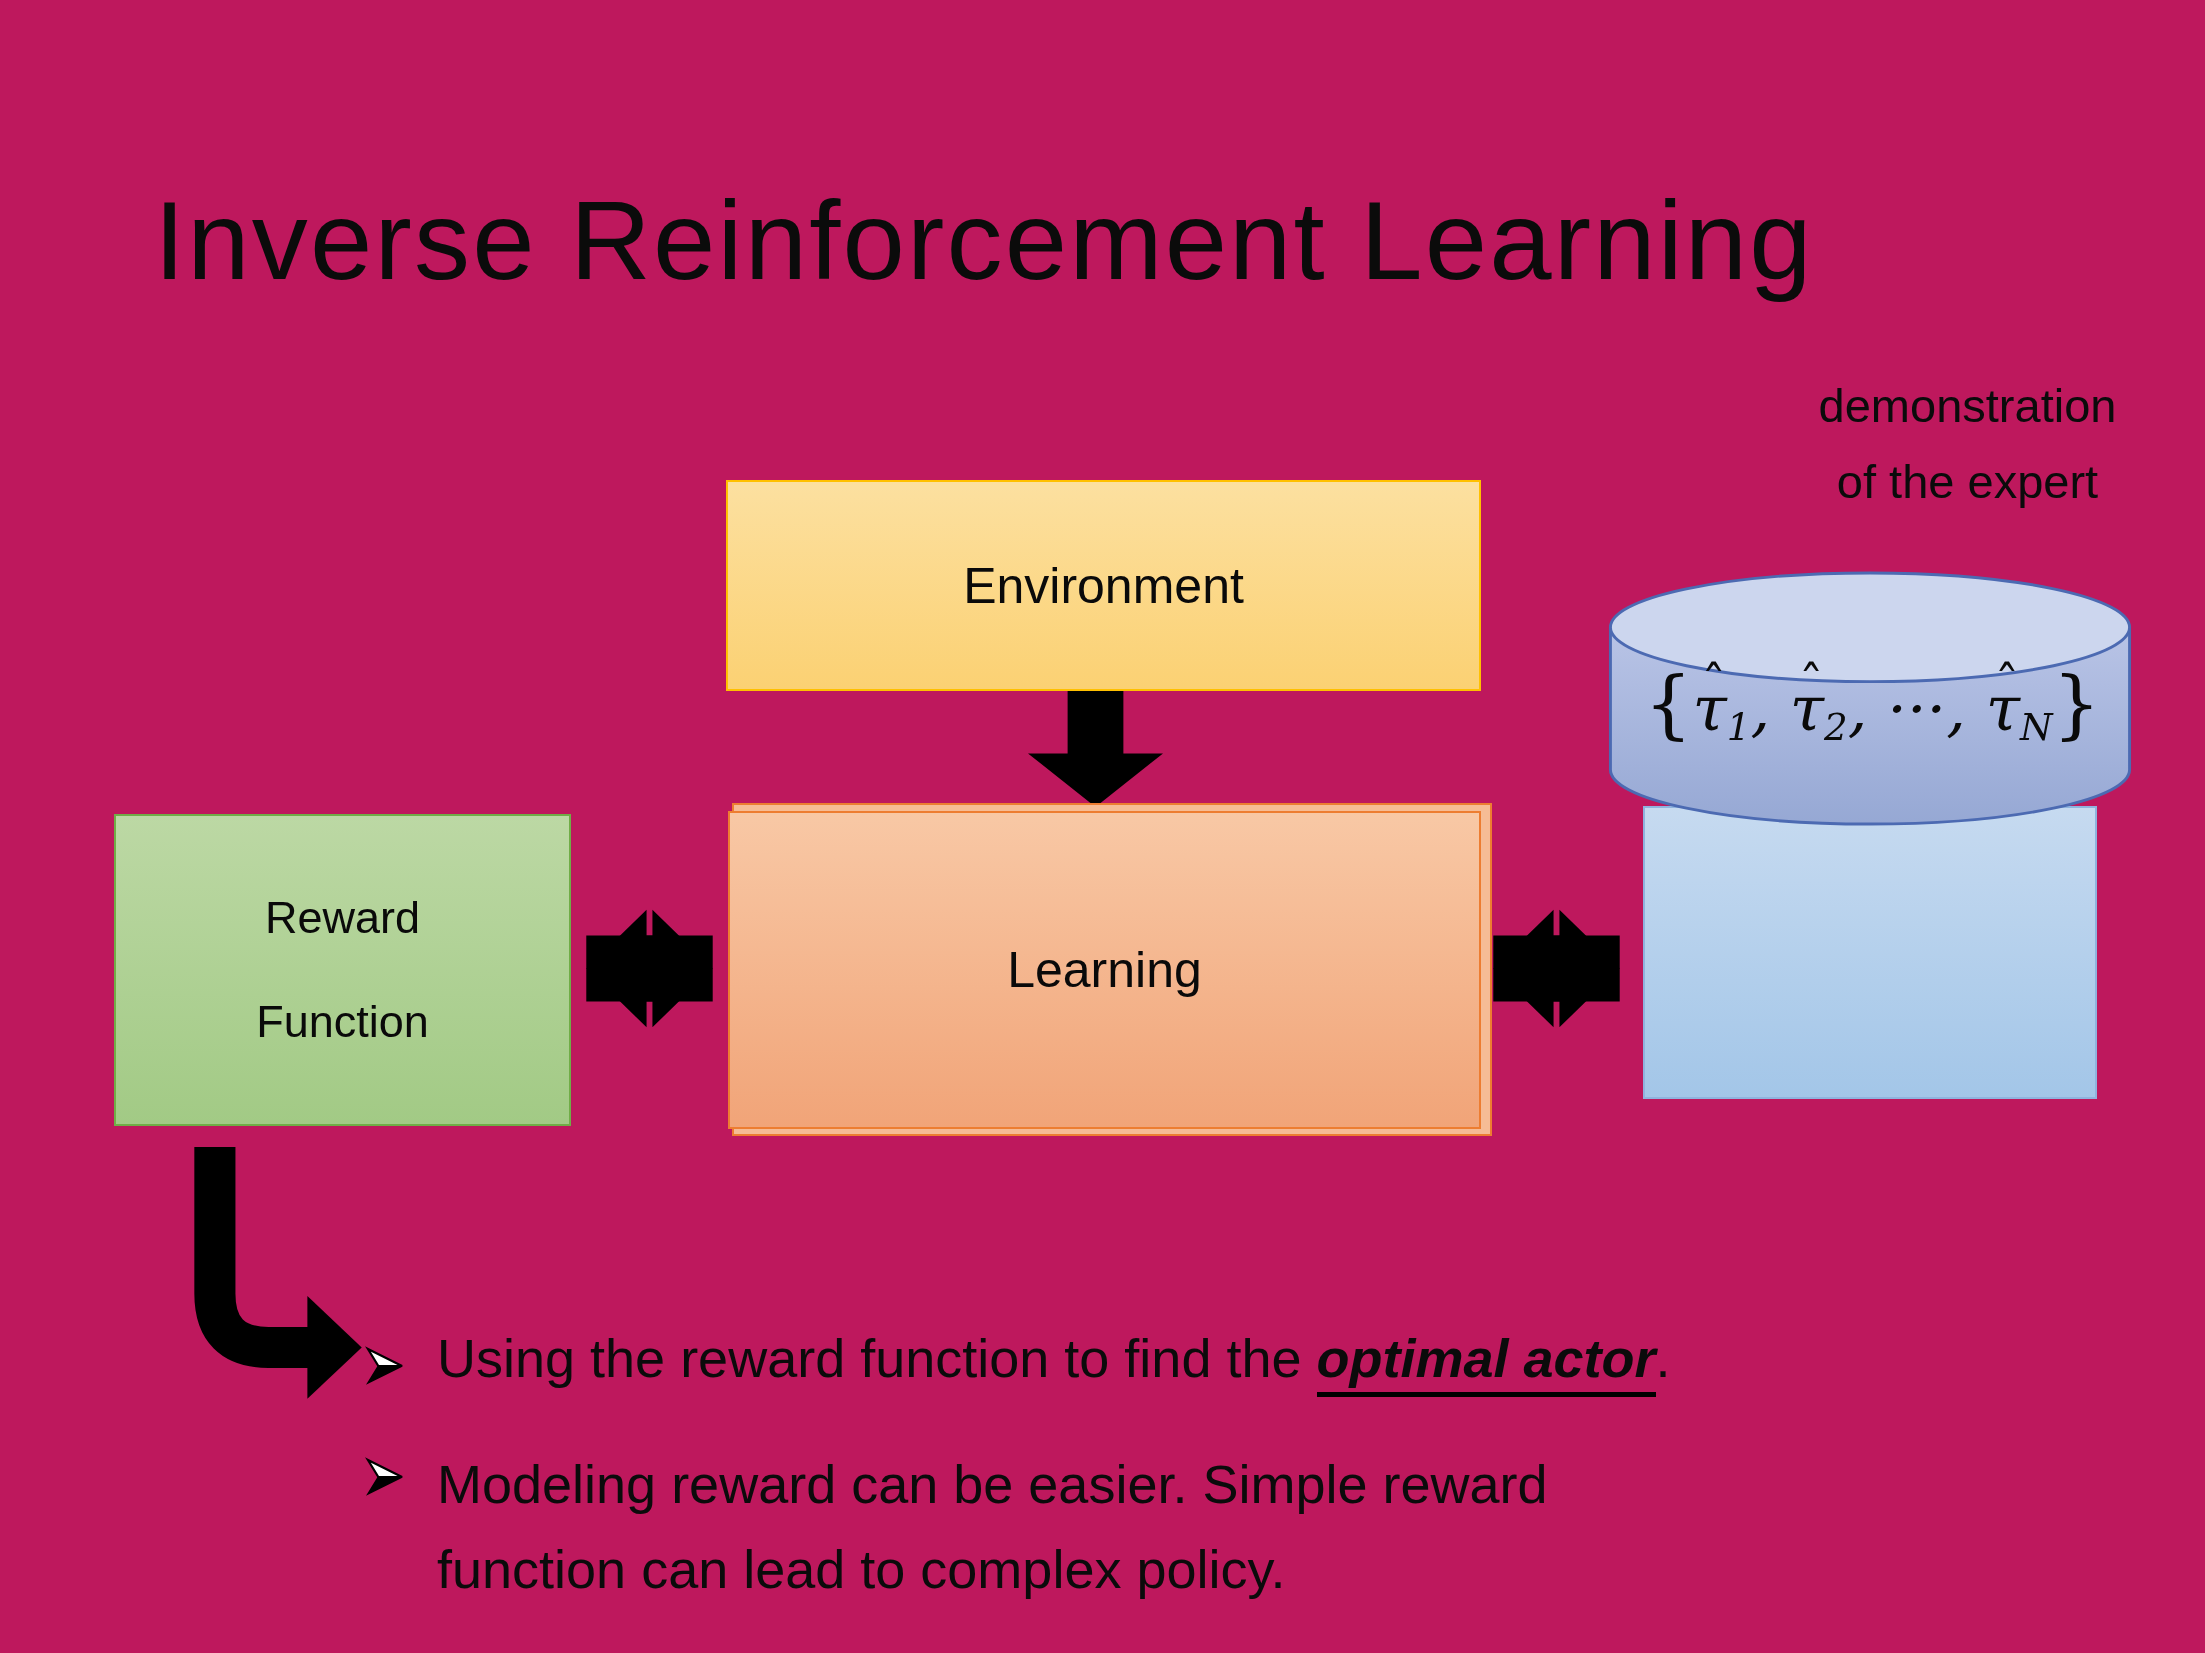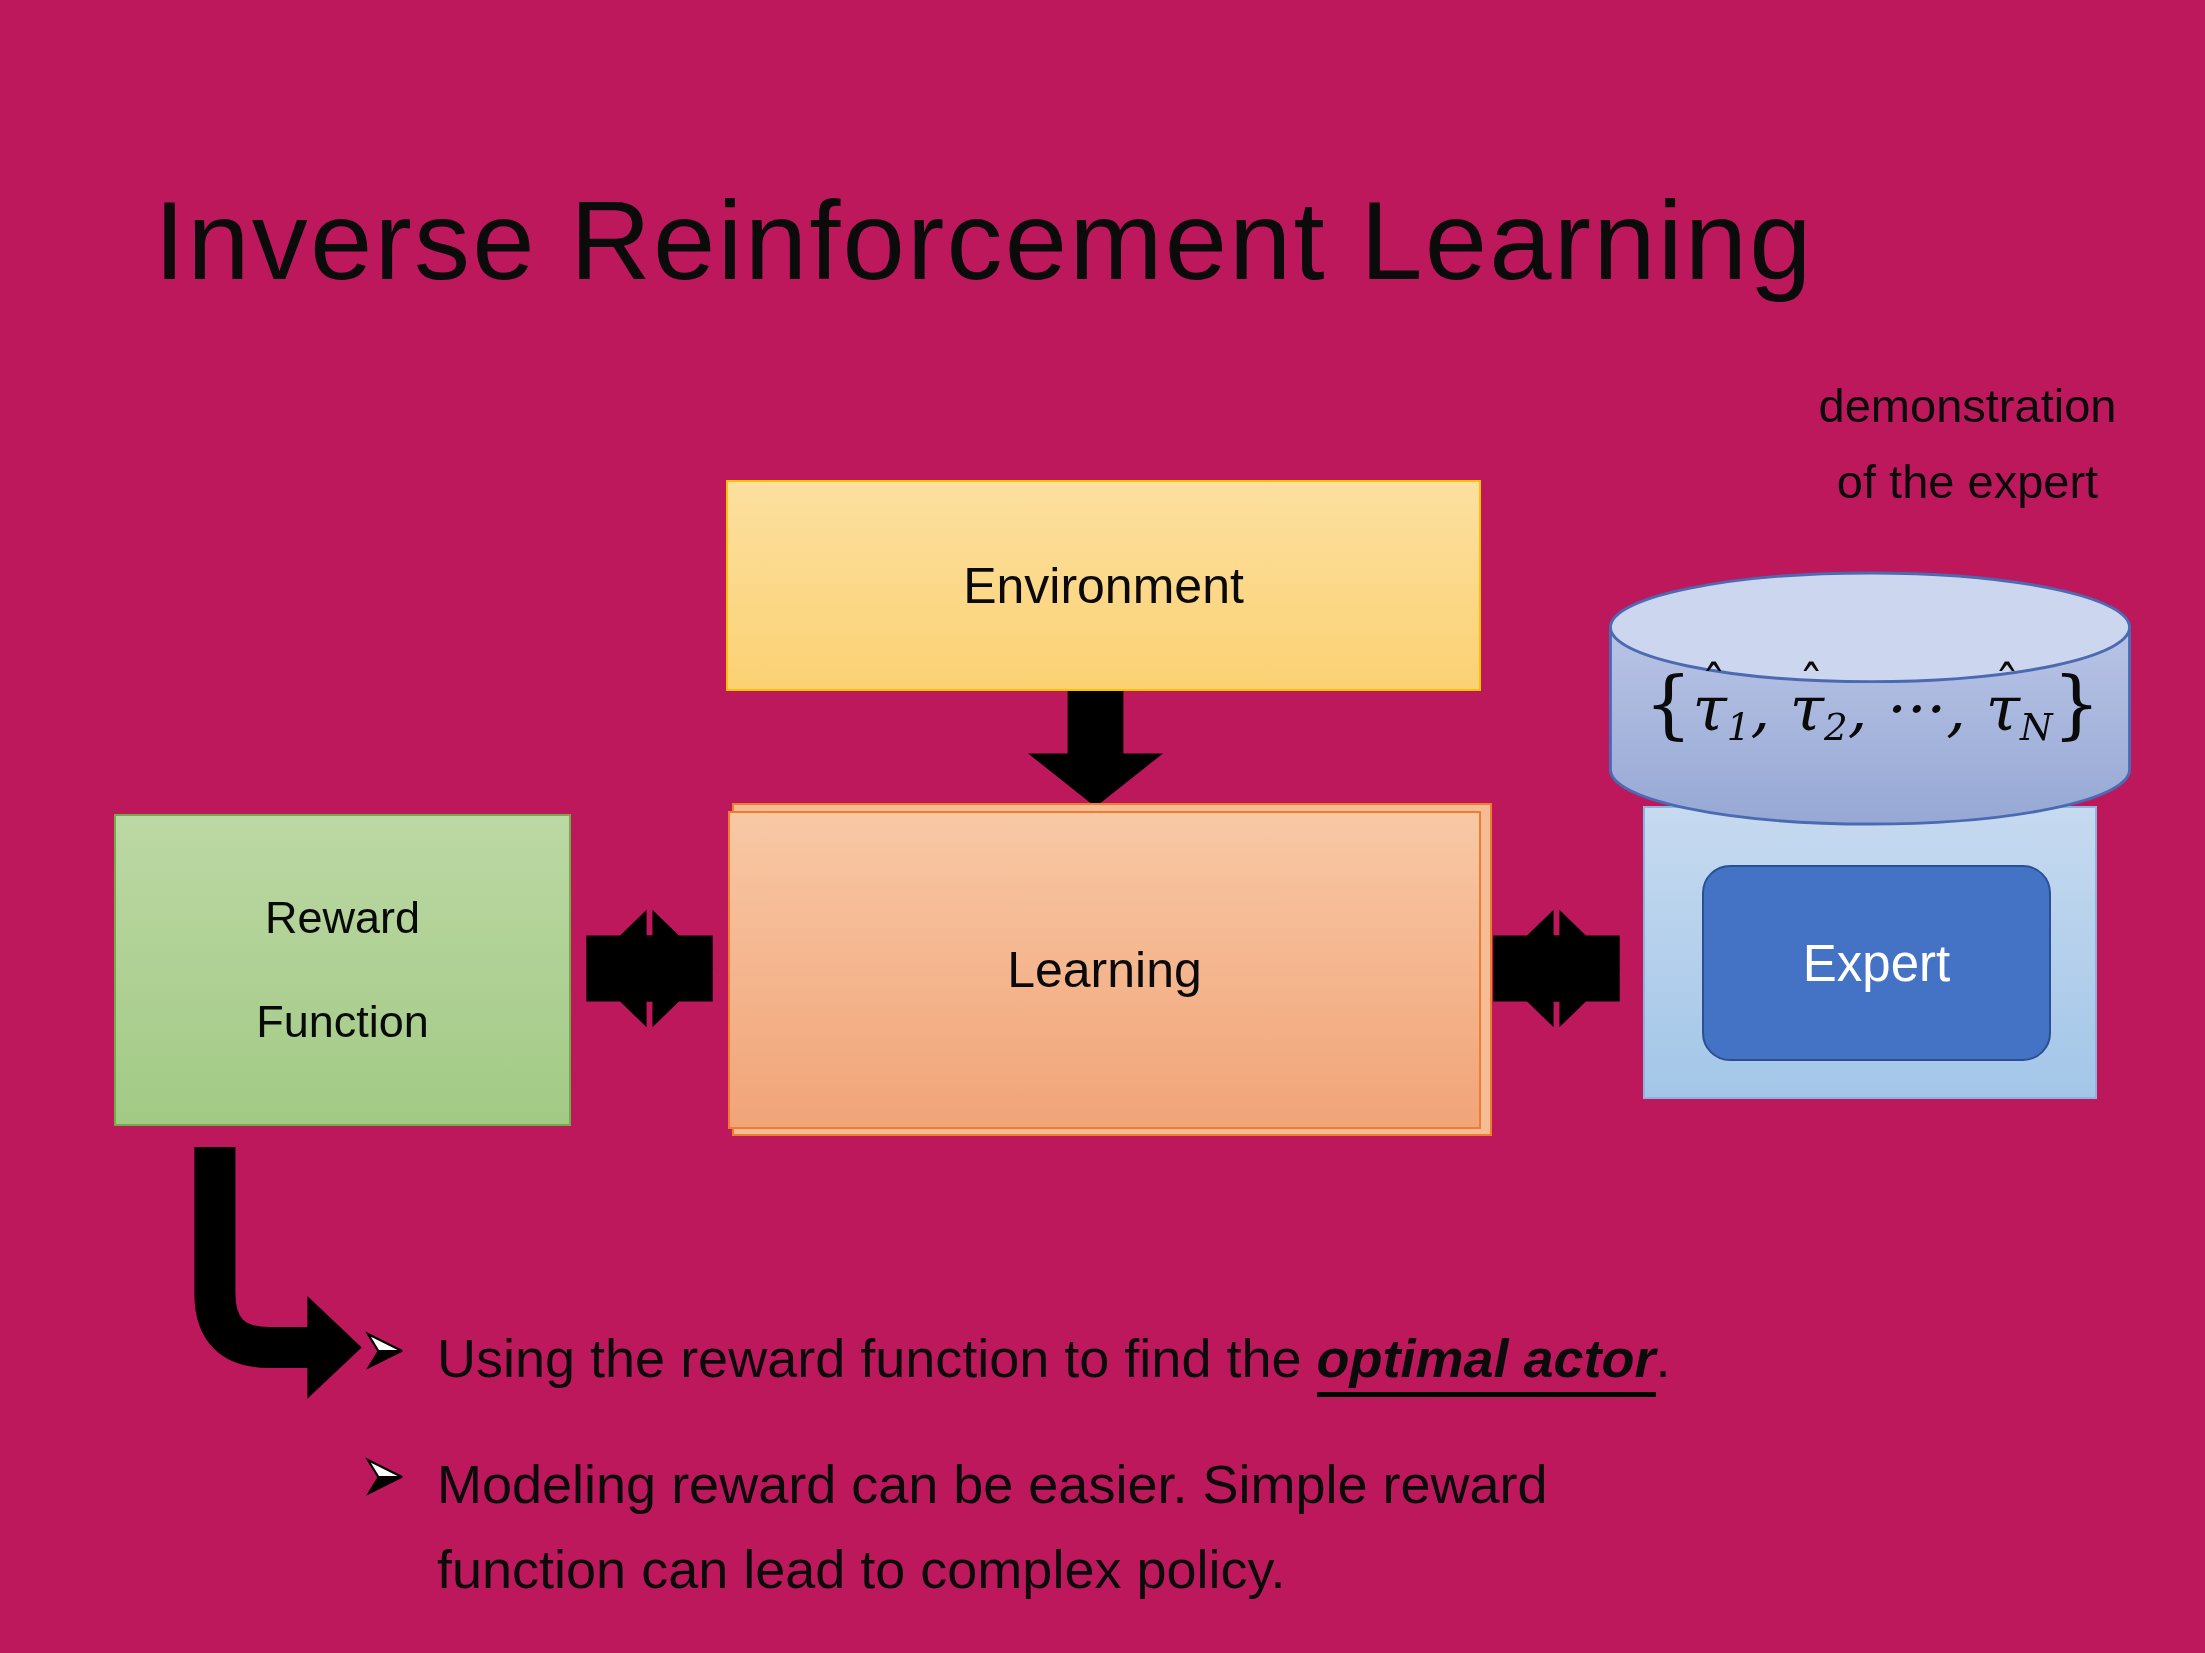--- a/index.html
+++ b/index.html
@@ -153,30 +153,27 @@
       </linearGradient>
     </defs>
     <path d="M 4,78 L 4,272 A 353.5,74 0 0 0 711,272 L 711,78 Z" fill="url(#cylBody)" stroke="#4C6AB2" stroke-width="4"></path>
     <ellipse cx="357.5" cy="78" rx="353.5" ry="74" fill="#CCD6EE" stroke="#4C6AB2" stroke-width="4"></ellipse>
   </svg>
 
   <div class="abs formula">
     <span class="brace">{</span><span class="tauhat"><span class="hat">ˆ</span><span>τ</span></span><span class="sub">1</span><span>, </span><span class="tauhat"><span class="hat">ˆ</span><span>τ</span></span><span class="sub">2</span><span>, </span><span>···</span><span>, </span><span class="tauhat"><span class="hat">ˆ</span><span>τ</span></span><span class="sub">N</span><span class="brace">}</span>
   </div>
 
-  <div class="abs dbox expert-box">
-    <div>Expert</div>
-  </div>
 
   <svg class="abs" style="left:169px;top:1136px;" width="221" height="279" viewBox="0 0 300 380">
     <path d="M 62,15 L 62,215 Q 62,288 135,288 L 190,288" fill="none" stroke="#000000" stroke-width="56"></path>
     <polygon points="188,218 188,358 262,288" fill="#000000"></polygon>
   </svg>
 
-  <div class="abs bullet" style="top:1316px;">
+  <div class="abs bullet" style="top:1316px;align-items:center;">
     <svg class="marker" width="40" height="40" viewBox="0 0 54 54">
       <polygon points="4,4 50,27 18,27" fill="#ffffff" stroke="#000000" stroke-width="3"></polygon>
       <polygon points="18,27 50,27 4,50" fill="#000000" stroke="#000000" stroke-width="2"></polygon>
     </svg>
     <div class="btext">
       <span>Using the reward function to find the </span><span class="em-underline">optimal actor</span><span>.</span>
     </div>
   </div>
 
   <div class="abs bullet" style="top:1442px;">

